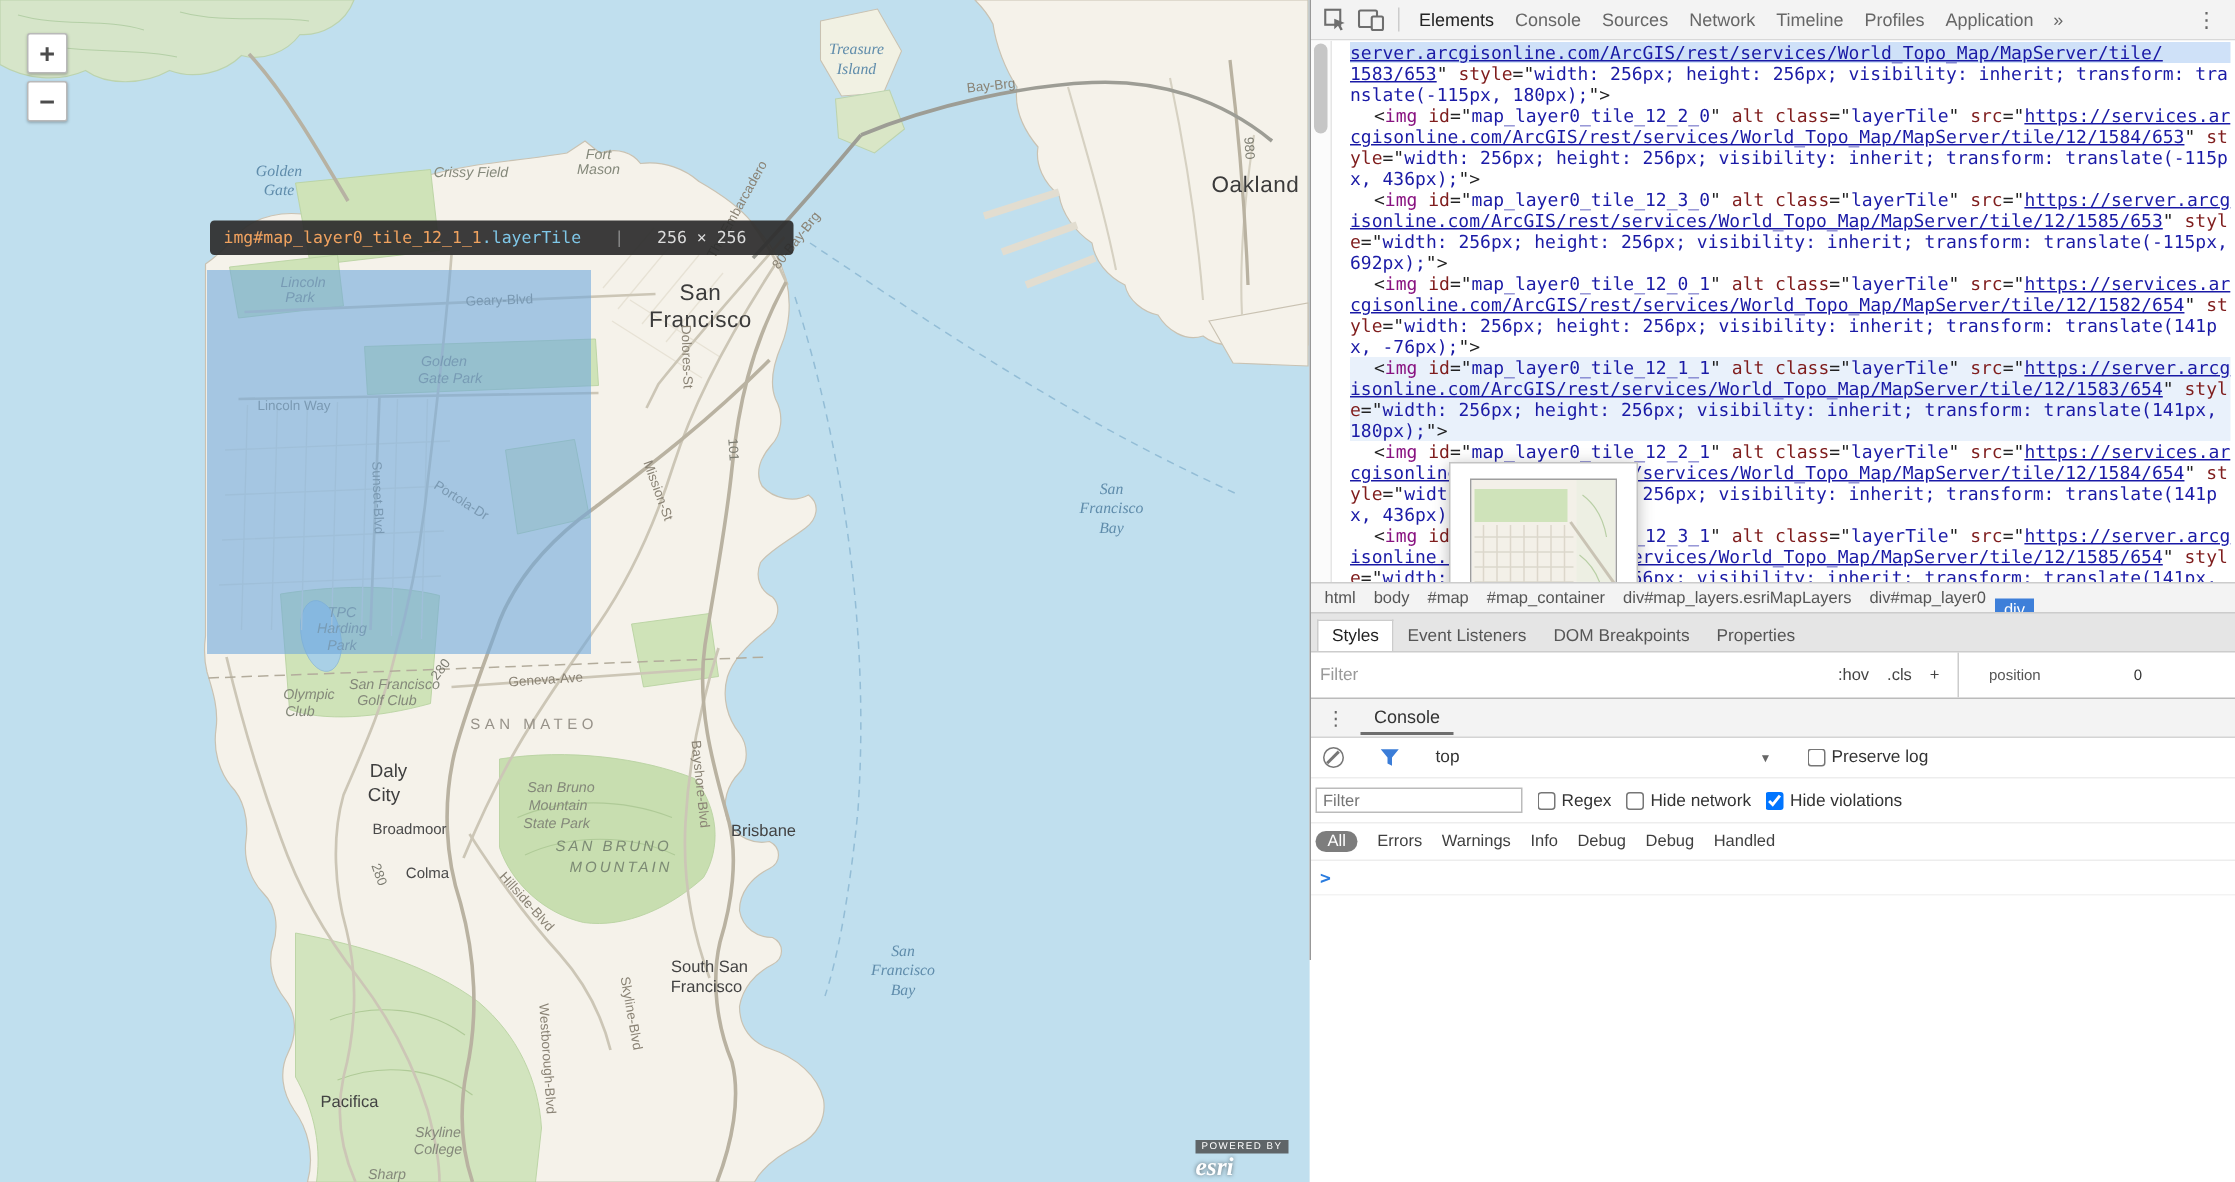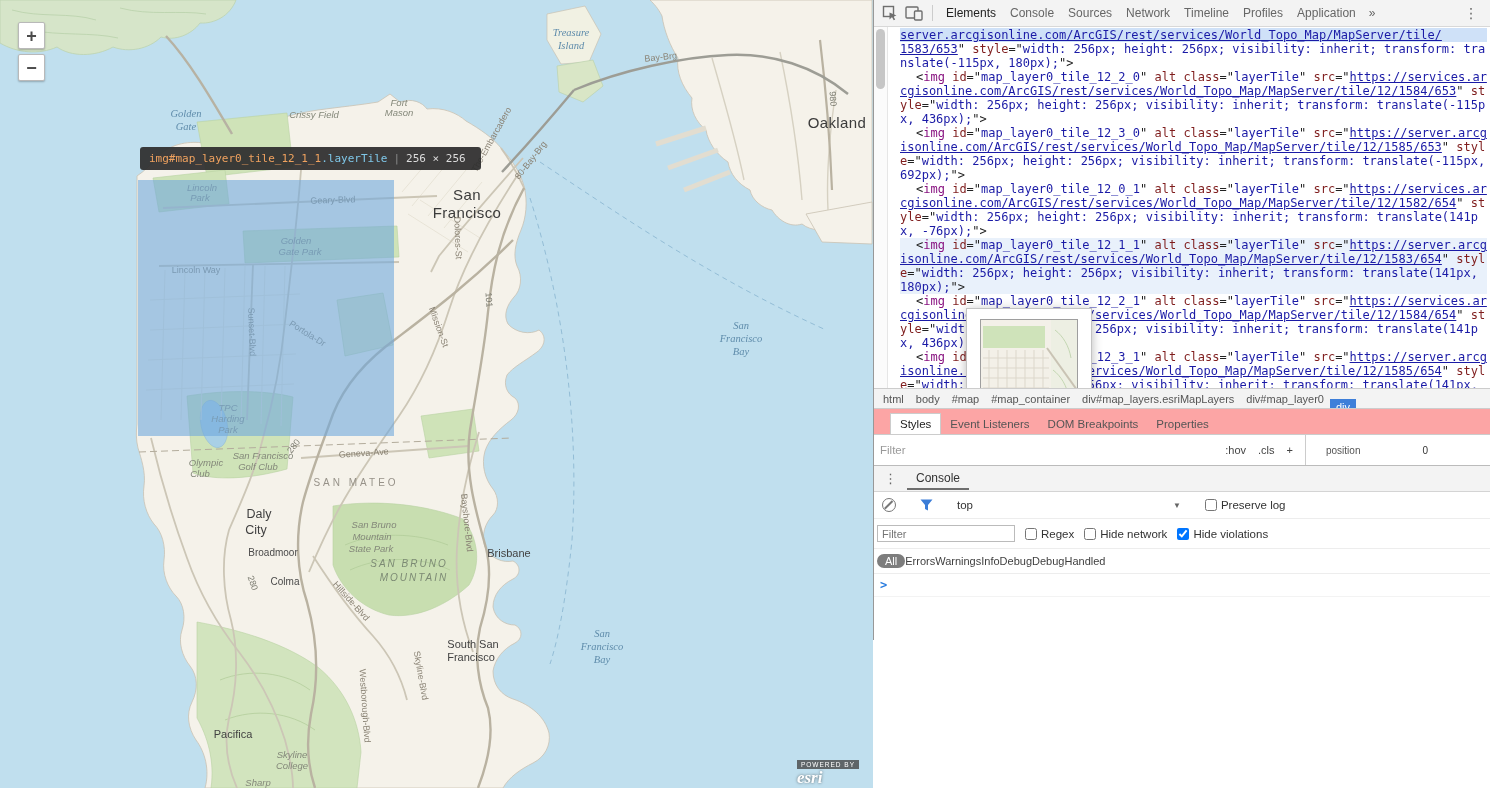--- a/index.html
+++ b/index.html
@@ -16,21 +16,21 @@
   .ml-county{font:10px "Liberation Sans",sans-serif;fill:#979289;letter-spacing:3px;text-anchor:middle;}
   .ml-water{font:italic 10.5px "Liberation Serif",serif;fill:#5f8cab;text-anchor:middle;}
   .ml-feat{font:italic 9.5px "Liberation Sans",sans-serif;fill:#84887a;text-anchor:middle;}
   .ml-range{font:italic 10px "Liberation Sans",sans-serif;fill:#7c8a74;letter-spacing:2px;text-anchor:middle;}
   .ml-road{font:9px "Liberation Sans",sans-serif;fill:#8a8375;text-anchor:middle;}
   .ml-shield{font:9px "Liberation Sans",sans-serif;fill:#7d7d72;text-anchor:middle;}
 
   #tile-highlight{position:absolute;left:138px;top:180px;width:256px;height:256px;
     background:rgba(111,168,220,.6);z-index:5;}
   #map-tooltip{position:absolute;left:140px;top:147px;z-index:6;height:23px;display:inline-flex;
-    align-items:center;gap:6px;padding:0 9px;background:rgba(45,45,45,.93);border-radius:3px;
+    align-items:center;gap:22px;padding:0 9px;background:rgba(45,45,45,.93);border-radius:3px;
     font:11px "DejaVu Sans Mono",monospace;white-space:nowrap;}
   #map-tooltip .tt-sel{color:#f0a25f;}
   #map-tooltip .tt-cls{color:#7fc7e8;}
   #map-tooltip .tt-div{color:#8a8a8a;}
   #map-tooltip .tt-dims{color:#dcdcdc;}
   #zoomctl{position:absolute;left:18px;top:22px;z-index:6;display:flex;flex-direction:column;gap:5px;}
   #zoomctl button{width:27px;height:27px;background:#fff;border:1px solid #b9b9b9;border-radius:2px;
     font:bold 18px "Liberation Sans",sans-serif;color:#4c4c4c;line-height:1;box-shadow:0 1px 2px rgba(0,0,0,.25);cursor:pointer;padding:0;}
   #esri-badge{position:absolute;right:14px;bottom:0;z-index:6;display:flex;flex-direction:column;align-items:flex-start;}
   #esri-badge .pb{font-size:6.5px;letter-spacing:1px;color:#fff;background:rgba(70,70,70,.8);padding:1px 4px;}
@@ -58,21 +58,21 @@
   .tk-p{color:#222;}
   .tk-tag{color:#881280;}
   .tk-attr{color:#7f1d1d;}
   .tk-val{color:#1a1aa6;}
   .tk-lnk{color:#1a1aa6;text-decoration:underline;cursor:pointer;}
 
   #dt-crumbs{height:19px;flex:none;background:#f3f3f3;border-top:1px solid #ccc;display:flex;align-items:center;overflow:hidden;white-space:nowrap;padding-left:3px;}
   .crumb{font-size:11px;color:#555;padding:2px 6px;cursor:pointer;}
   .crumb.sel{background:#3e7fd9;color:#fff;margin-top:16px;}
 
-  #dt-sidebar-tabs{height:25px;flex:none;background:#fca5a5;border-top:1px solid #ccc;display:flex;align-items:flex-end;padding-left:16px;overflow:hidden;}
+  #dt-sidebar-tabs{height:25px;flex:none;background:#e5e5e5;border-top:1px solid #ccc;display:flex;align-items:flex-end;padding-left:4px;overflow:hidden;}
   .stab{font-size:11.5px;color:#555;padding:4px 9px;cursor:pointer;white-space:nowrap;}
   .stab.sel{background:#fff;border:1px solid #ccc;border-bottom:none;color:#222;}
 
   #dt-styles-bar{height:31px;flex:none;border-top:1px solid #ccc;display:flex;align-items:stretch;background:#fff;box-sizing:border-box;}
   #dt-styles-left{width:431px;display:flex;align-items:center;padding:0 6px;box-sizing:border-box;}
   .filter-ph{font-size:11.5px;color:#999;flex:1;cursor:text;}
   .sb-btn{font-size:11px;color:#444;padding:2px 6px;cursor:pointer;white-space:nowrap;}
   #dt-metrics{flex:1;border-left:1px solid #ccc;display:flex;align-items:center;font-size:10px;color:#555;}
   #dt-metrics .mlabel{margin-left:20px;}
   #dt-metrics .mvalue{margin-left:62px;color:#333;}
@@ -85,21 +85,21 @@
   .cbar{display:flex;align-items:center;border-bottom:1px solid #ededed;flex:none;}
   #console-bar1{height:26px;padding:0 8px;gap:24px;}
   #console-bar1 .ban{width:12px;height:12px;border:1.5px solid #777;border-radius:50%;position:relative;display:inline-block;cursor:pointer;}
   #console-bar1 .ban::after{content:'';position:absolute;left:0;top:4.6px;width:11px;height:1.6px;background:#777;transform:rotate(-45deg);}
   #console-bar1 .ctx{font-size:11.5px;color:#333;cursor:pointer;}
   #console-bar1 .dd{font-size:8px;color:#666;margin-left:176px;cursor:pointer;}
   .cklabel{display:inline-flex;align-items:center;gap:4px;font-size:11.5px;color:#333;cursor:pointer;justify-content:space-between;}
   .cklabel input{width:12px;height:12px;margin:0;}
   #console-bar2{height:29px;padding:0 3px;gap:10px;}
   #console-bar2 .cfilter{width:138px;height:17px;border:1px solid #bbb;font:11px "Liberation Sans",sans-serif;padding:0 4px;color:#333;box-sizing:border-box;}
-  #console-bar3{height:24px;padding:0 3px;gap:0;}
+  #console-bar3{height:24px;padding:0 3px;gap:13px;}
   .lvl{font-size:11px;color:#3f3f3f;cursor:pointer;}
   .lvl.sel{background:#7d7d7d;color:#fff;border-radius:8px;padding:1px 8px;}
   #console-prompt{height:22px;display:flex;align-items:center;padding-left:6px;border-bottom:1px solid #f3f3f3;}
   #console-prompt .chev{color:#2a7cdf;font:bold 12px "DejaVu Sans Mono",monospace;}
 
   #dt-preview{position:absolute;left:92px;top:281px;width:124px;z-index:40;background:#fff;
     border:1px solid #c3c3c3;box-shadow:0 2px 10px rgba(0,0,0,.28);padding:10px 0 14px;}
   #dt-preview .pimg{width:98px;height:98px;margin:0 auto;border:1px solid #9e9e9e;box-sizing:border-box;overflow:hidden;}
 </style>
 </head>

